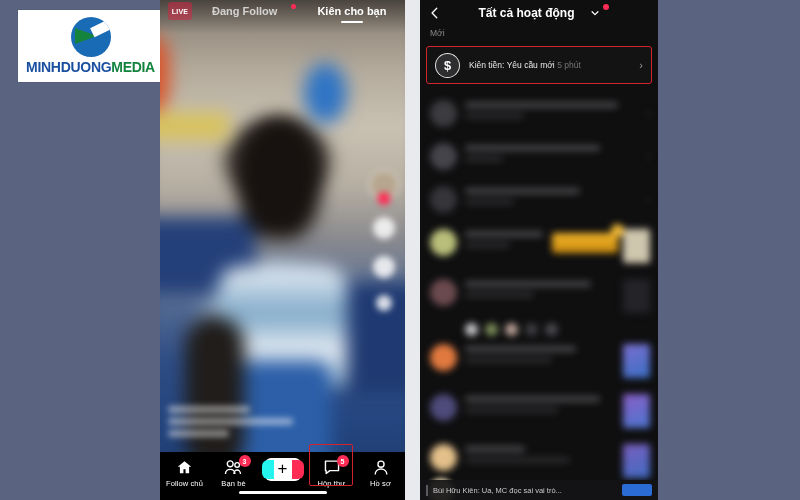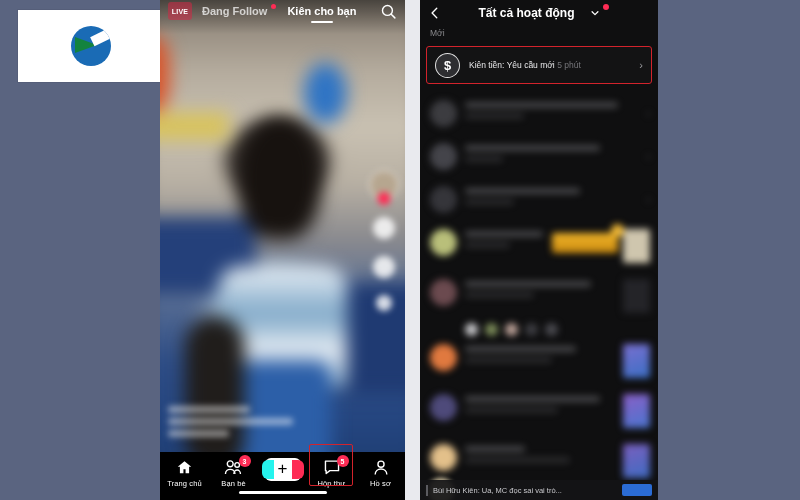--- a/index.html
+++ b/index.html
@@ -101,21 +101,21 @@
   .live-badge{
     display:flex; flex-direction:column; align-items:center; justify-content:center;
     width:24px; height:18px; background:rgba(210,40,70,.55);
     border-radius:3px; position:relative; flex:0 0 auto;
   }
   .live-badge .lb{
     font-size:7px; font-weight:bold; letter-spacing:.2px; line-height:1;
   }
   .tt-tab{
     font-size:11px; font-weight:bold; position:relative;
-    padding:0 10px; white-space:nowrap;
+    padding:0 20px; white-space:nowrap;
   }
   .tt-tab.inactive{ color:rgba(255,255,255,.72); }
   .tt-tab.active{ color:#fff; }
   .tt-tab.active::after{
     content:""; position:absolute; left:50%; transform:translateX(-50%);
     bottom:-6px; width:22px; height:2px; background:#fff; border-radius:2px;
   }
   .tab-dot{
     position:absolute; right:1px; top:-1px;
     width:5px; height:5px; border-radius:50%; background:#fe2c55;
@@ -280,20 +280,23 @@
   .cmt-avatar{
     position:absolute; left:8px; bottom:-4px; width:26px;height:26px;
     border-radius:50%; background:#d8c9a4; z-index:7; filter:blur(2.5px);
   }
 </style>
 </head>
 <body>
 
 <div class="logo-card">
   <div class="logo-mark"></div>
+  <div class="logo-text">
+    <span class="t1">MINHDUONG</span><span class="t2">MEDIA</span>
+  </div>
 </div>
 
 <div class="phone" id="phone-left">
 
   <div class="video"></div>
   <div class="video-extra">
     <span class="ve orange"></span>
     <span class="ve yellow-rail"></span>
     <span class="ve blue-sign"></span>
     <span class="ve bench"></span>
@@ -339,21 +342,21 @@
   </div>
 
   <div class="tt-nav">
 
     <div class="nav-item">
       <span class="nav-ico">
         <svg width="17" height="17" viewBox="0 0 24 24" fill="#ffffff">
             <path d="M12 3 2.5 11h3v9h5v-5.5h3V20h5v-9h3z"></path>
           </svg>
       </span>
-      <span class="lbl">Trang chủ</span>
+      <span class="lbl">Follow chủ</span>
     </div>
 
     <div class="nav-item">
       <span class="nav-ico">
         <svg width="19" height="17" viewBox="0 0 26 22" fill="none" stroke="#ffffff" stroke-width="1.9">
           <circle cx="8.5" cy="6" r="4"></circle>
             <path d="M2 20c0-4 3-6.5 6.5-6.5S15 16 15 20"></path>
           <circle cx="18" cy="7.5" r="3.2"></circle>
             <path d="M13.5 20c0-3.3 2.2-5.5 4.5-5.5s4.5 2.2 4.5 5.5"></path>
         </svg>

